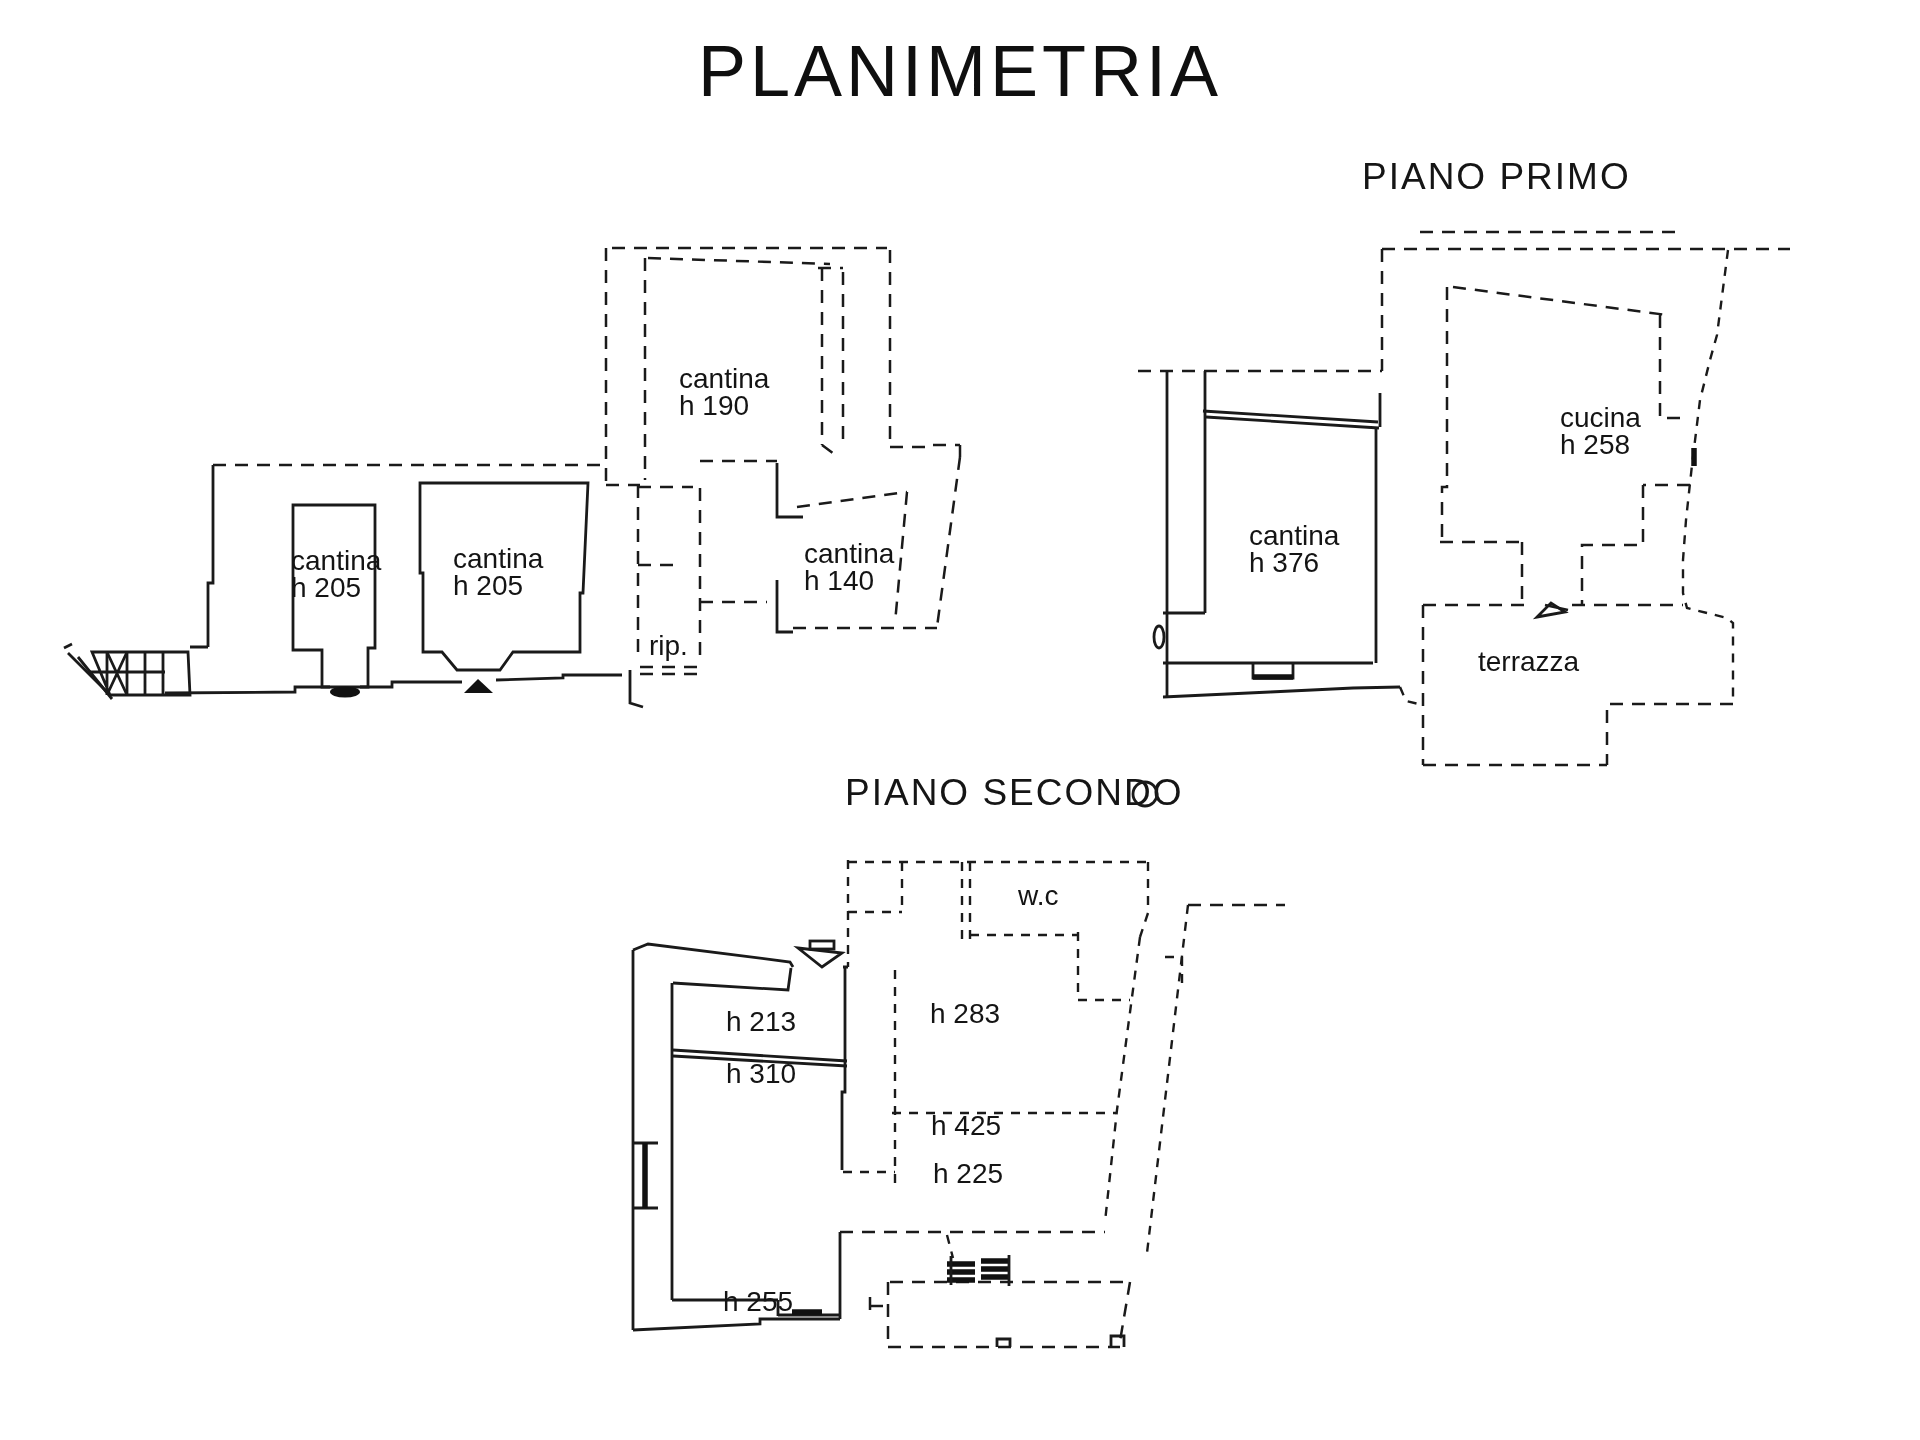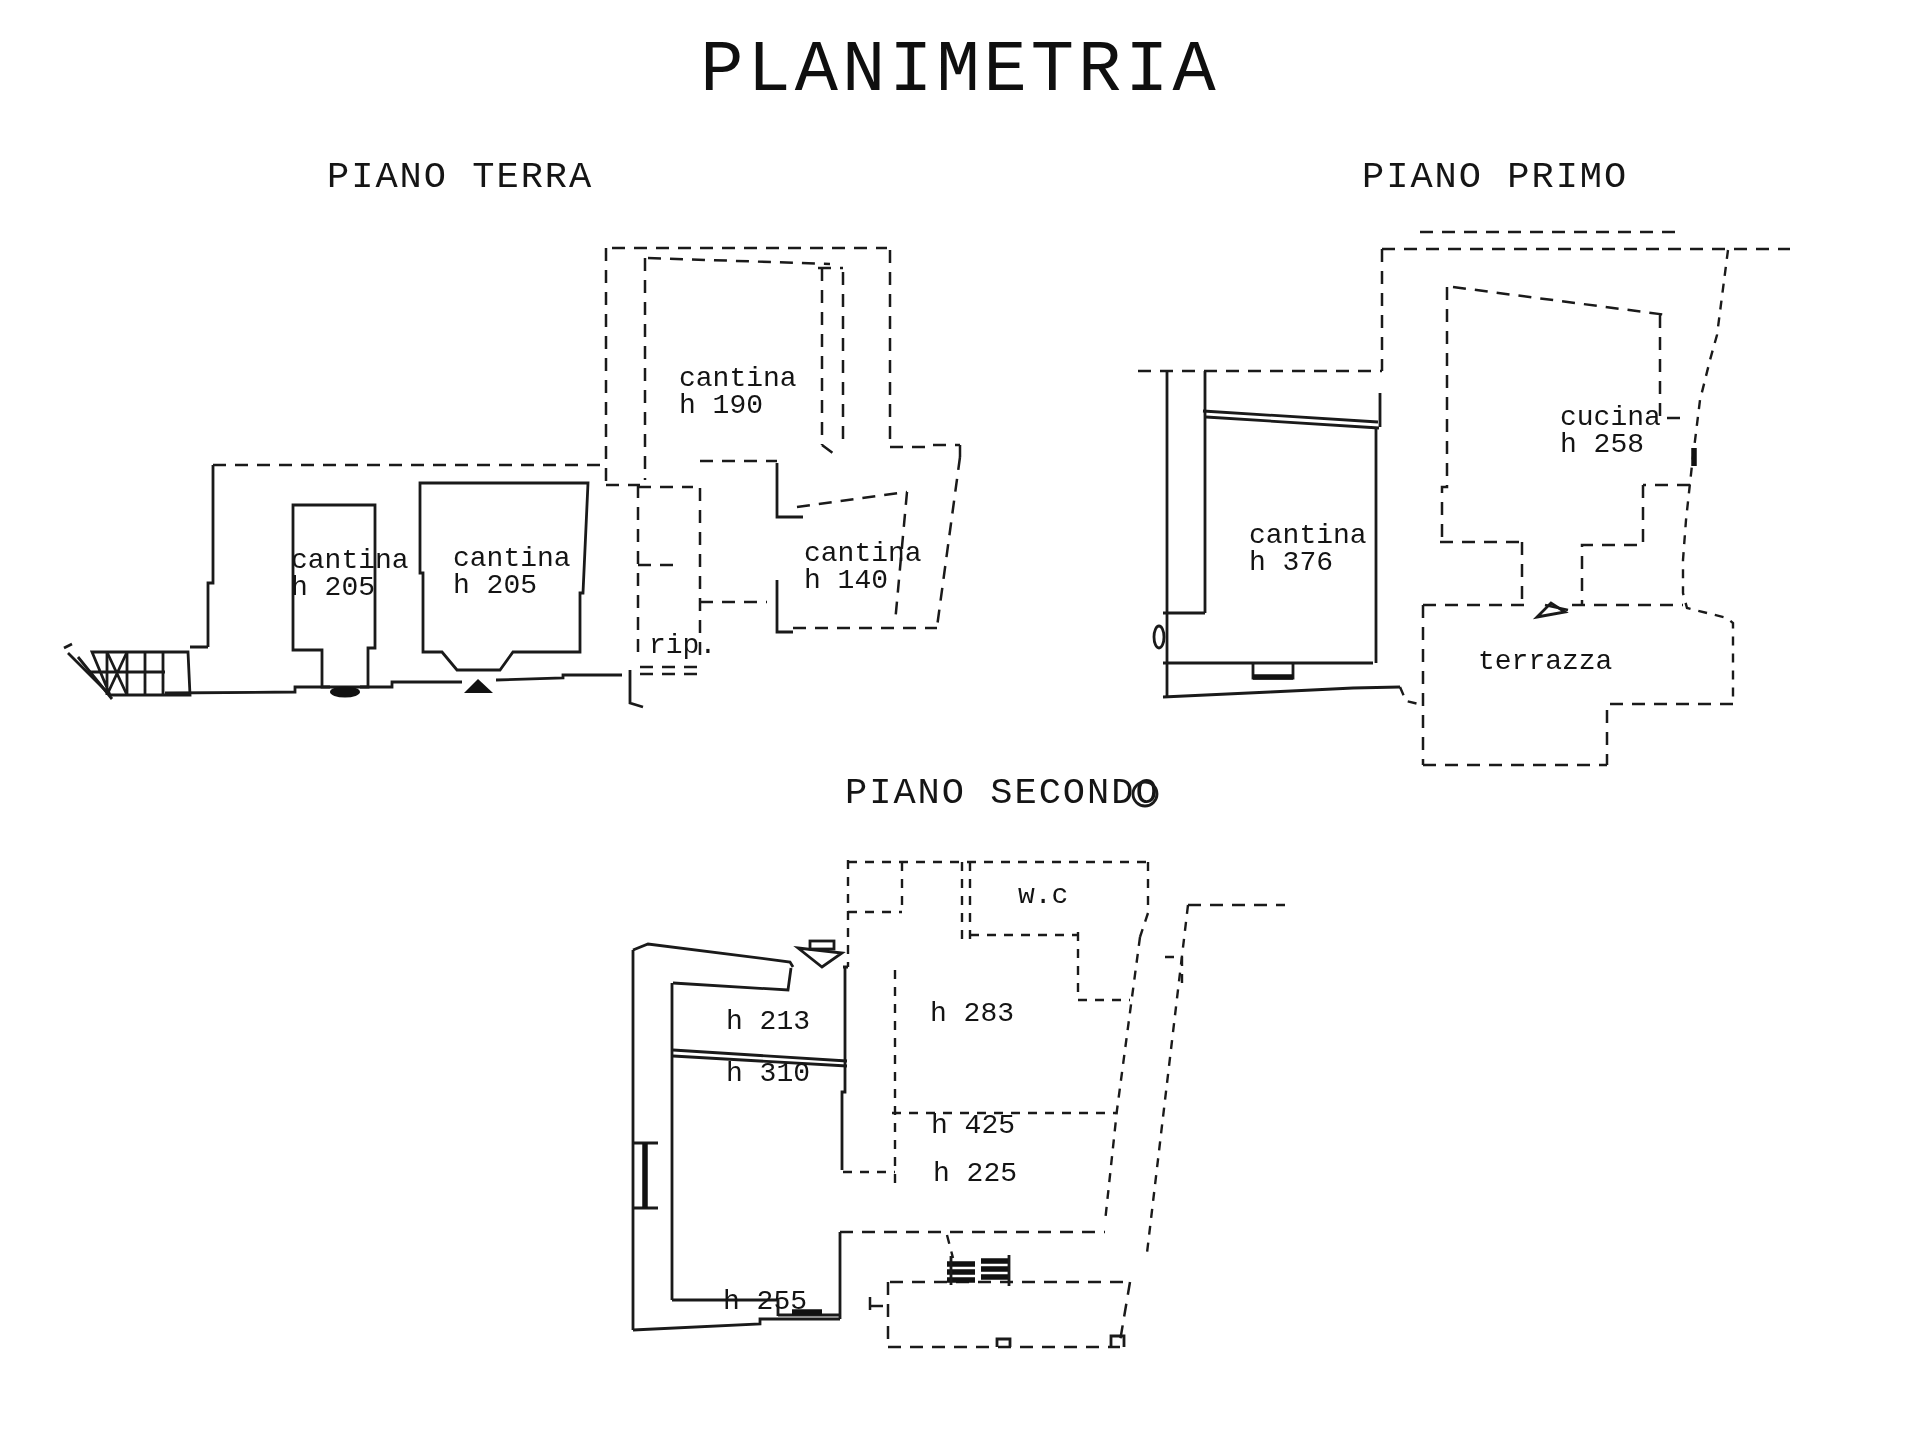--- a/index.html
+++ b/index.html
@@ -1,18 +1,18 @@
 <!DOCTYPE html>
 <html><head>
 <meta charset="utf-8">
 <style>
   html,body{margin:0;padding:0;background:#ffffff;}
   .stage{
     position:relative;width:1920px;height:1440px;background:#ffffff;overflow:hidden;
-    font-family:Liberation Mono, monospace;color:#141414;
+    font-family:Liberation Sans, sans-serif;color:#141414;
   }
   .page-title{
     position:absolute;left:0;top:30px;width:100%;text-align:center;
     font-size:72px;font-weight:400;letter-spacing:4px;color:#0f0f0f;
   }
   .floor-label{
     position:absolute;font-size:37px;font-weight:400;letter-spacing:2px;color:#151515;
   }
   #lbl-terra{left:327px;top:156px;}
   #lbl-primo{left:1362px;top:156px;}
@@ -27,21 +27,20 @@
   .dash-sm{stroke:#1a1a1a;stroke-width:2.4;fill:none;stroke-dasharray:9 8;stroke-linecap:butt;}
   .fillblk{fill:#111;stroke:none;}
 </style>
 </head>
 <body>
 
 <div class="stage">
 
   <div class="page-title">PLANIMETRIA</div>
 
-  <div class="floor-label" id="lbl-terra">PIANO TERRA</div>
   <div class="floor-label" id="lbl-secondo">PIANO SECONDO</div>
   <div class="floor-label" id="lbl-primo">PIANO PRIMO</div>
 
   <svg class="plan" width="1920" height="1440" viewBox="0 0 1920 1440">
 
     <g>
 
       <path class="dash" d="M213,465 H603"></path>
       <path class="dash" d="M606,248 V485 M606,485 H640"></path>
       <path class="dash" d="M612,248 H887"></path>

